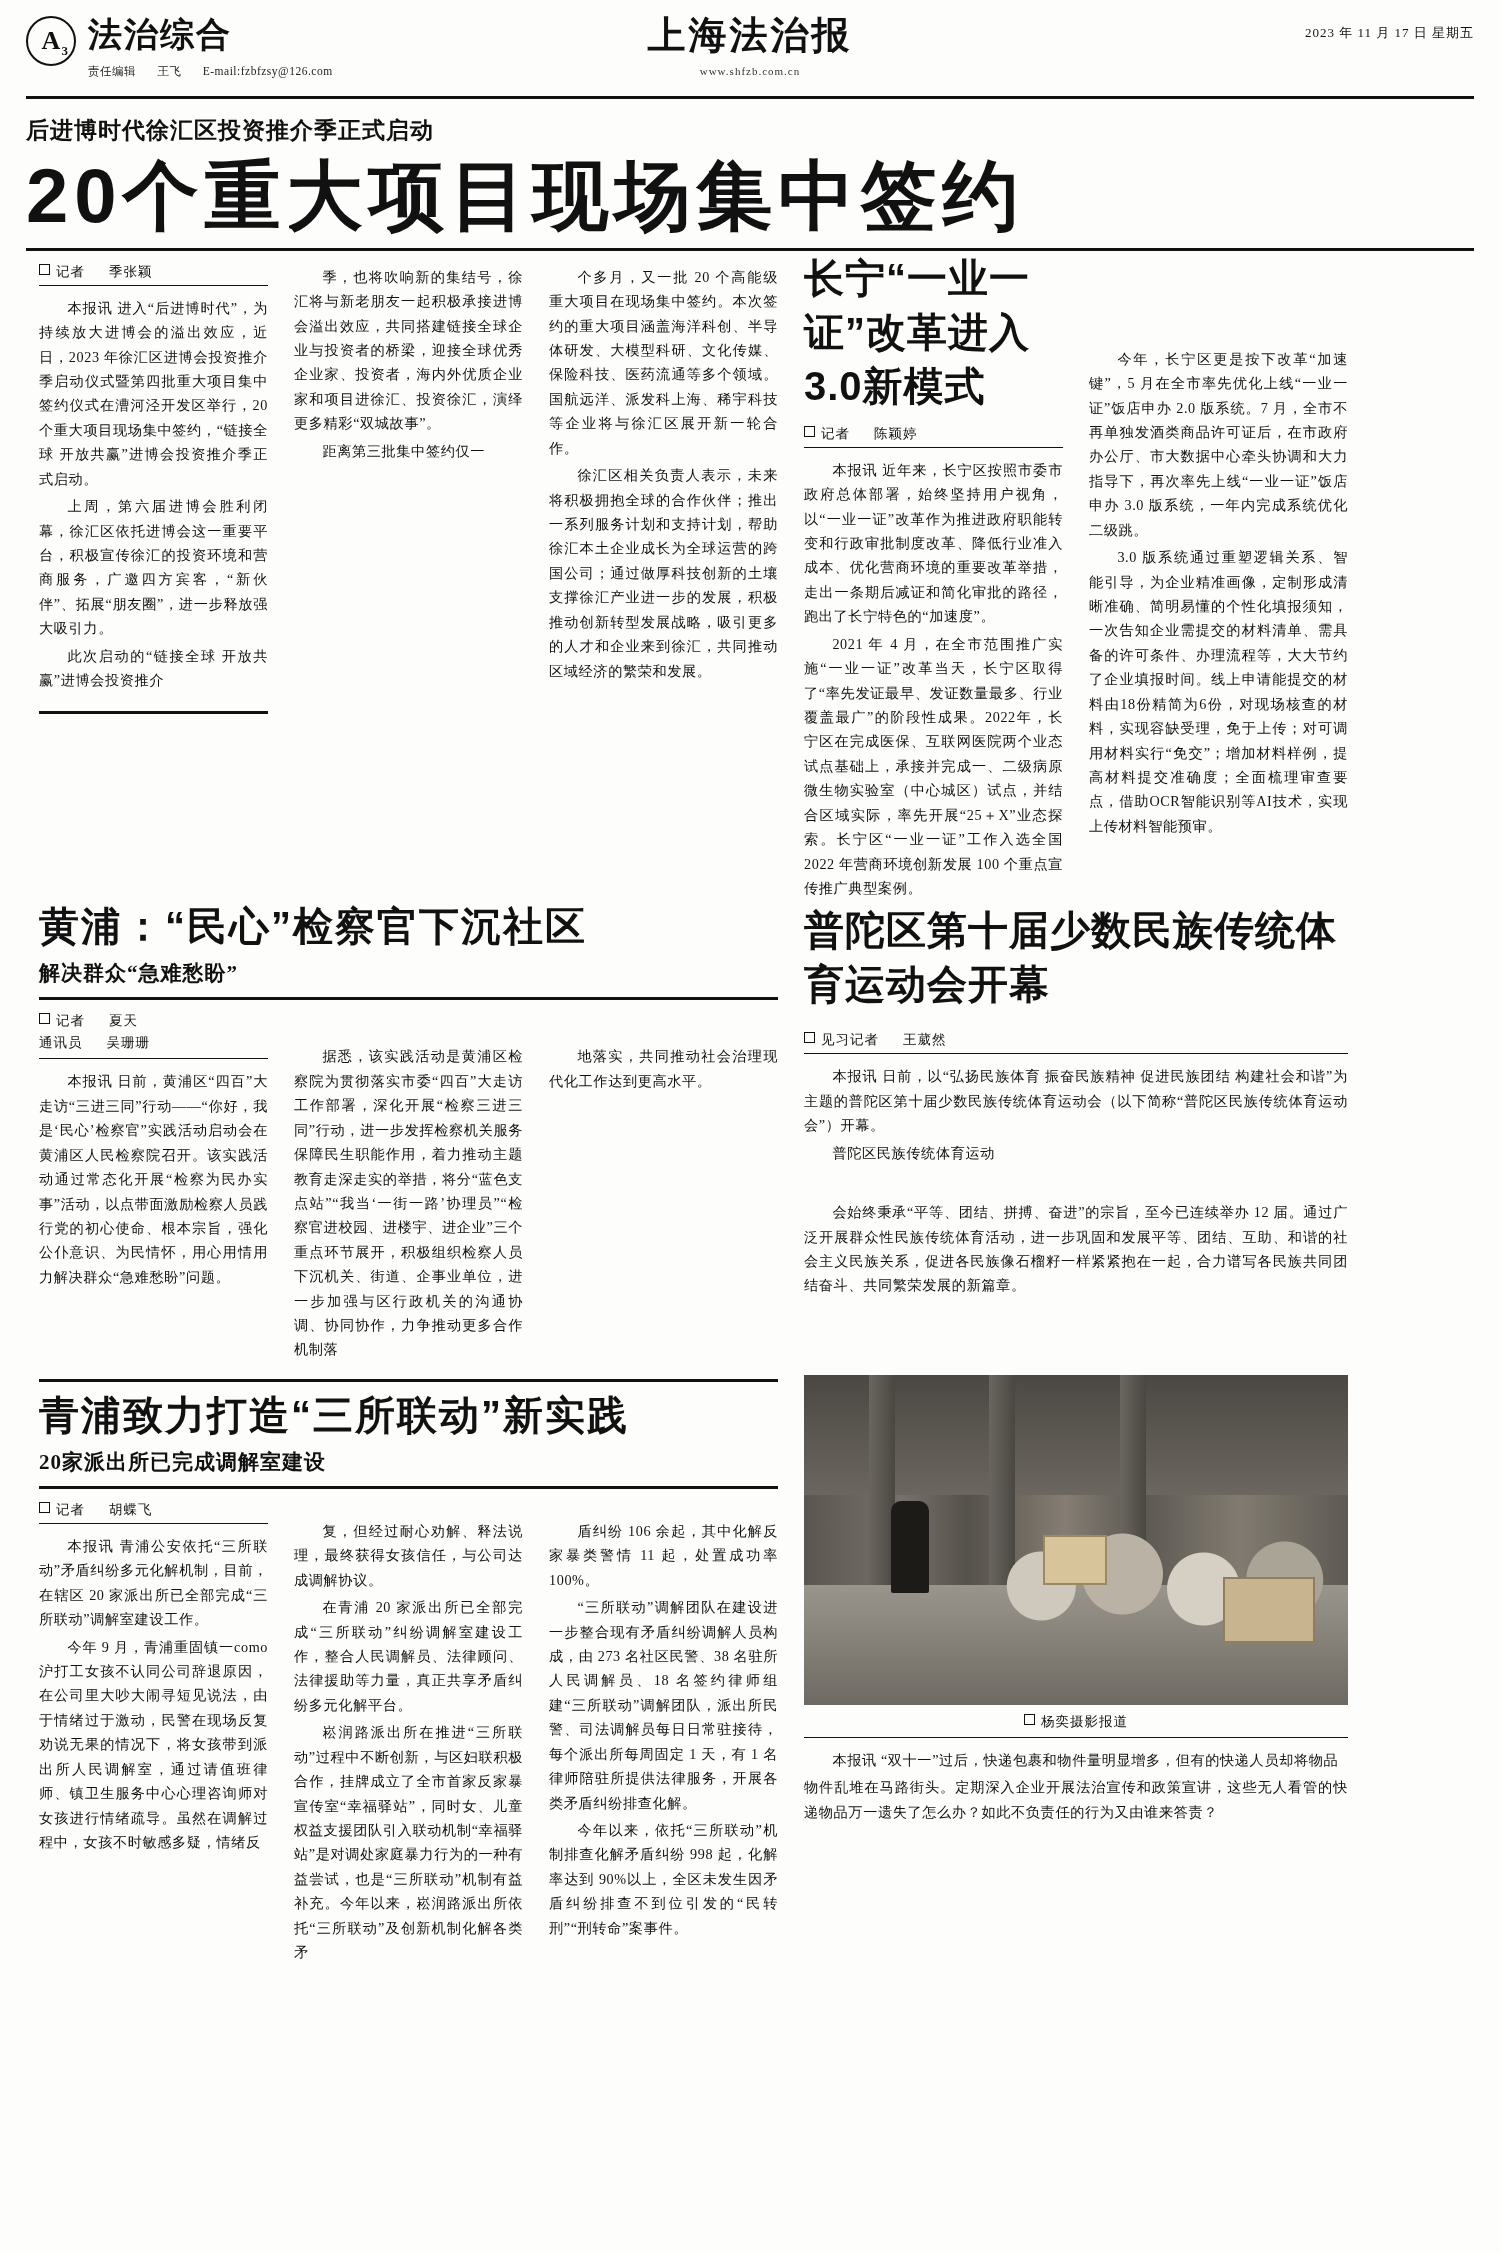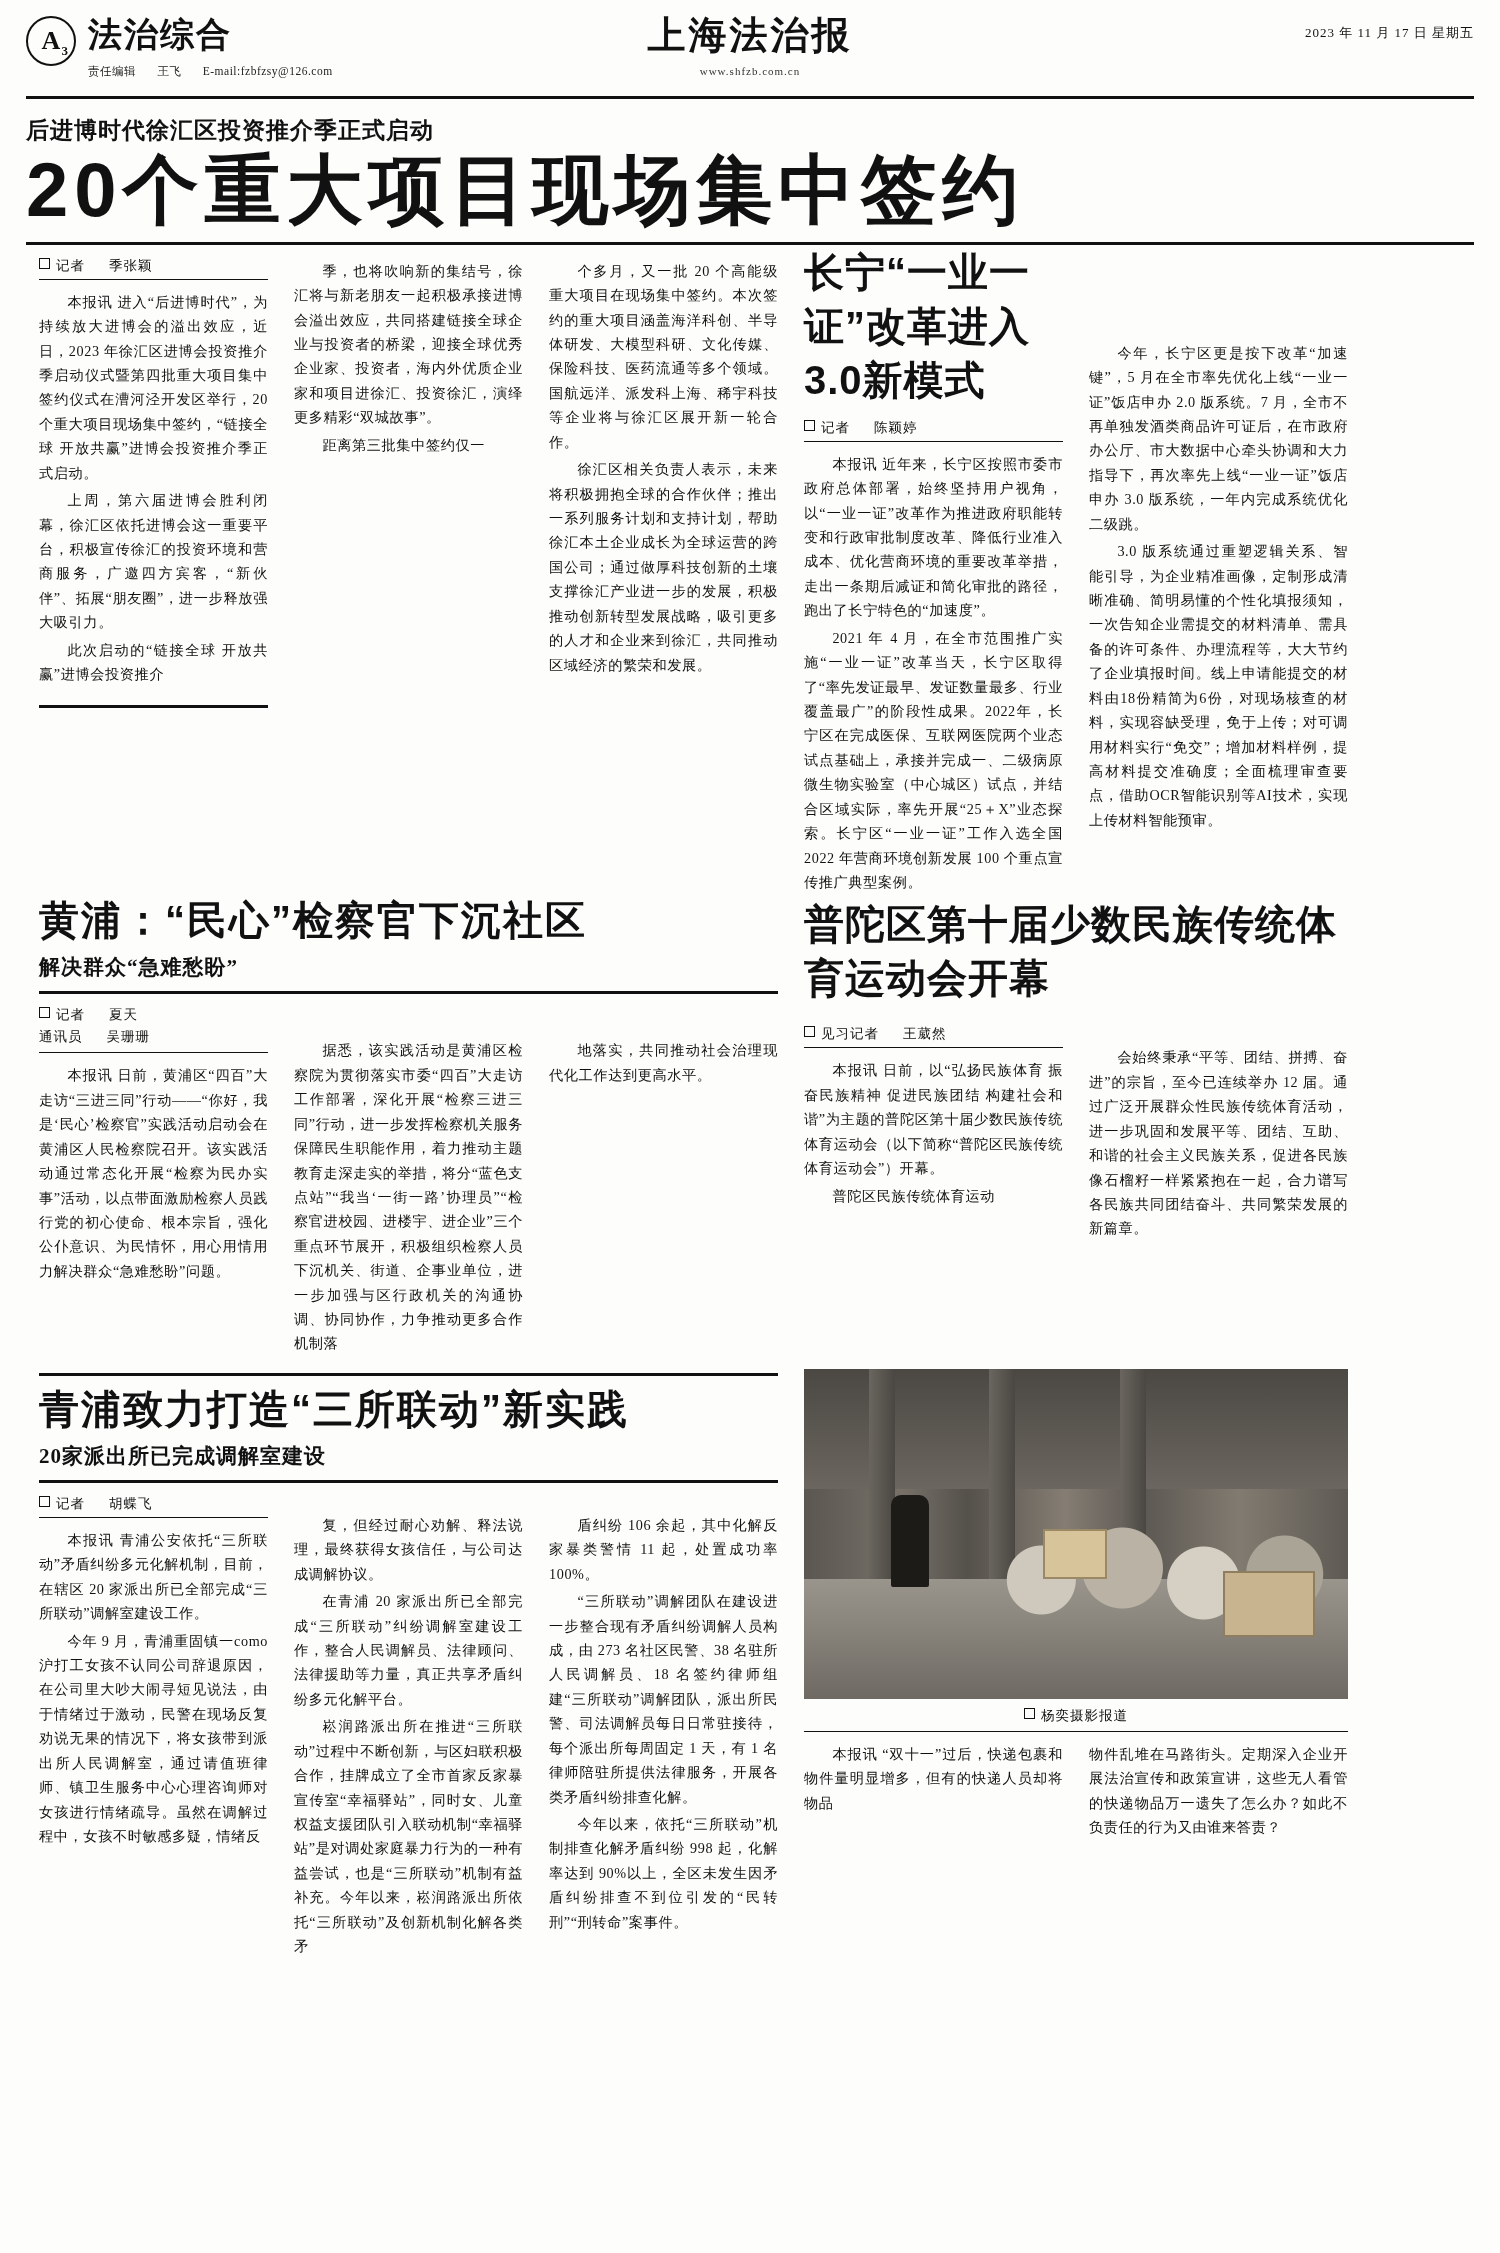--- a/index.html
+++ b/index.html
@@ -32,21 +32,21 @@
     font-family:"Liberation Serif",serif;
   }
   .mh-center .url{font-size:11px;letter-spacing:1px;margin-top:4px;color:#333;}
   .mh-right{position:absolute;right:0;top:14px;font-size:13px;letter-spacing:1px;}
 
   
   .lead{margin:16px 26px 0 26px;}
   .lead .kicker{font-size:23px;font-weight:bold;letter-spacing:1px;}
   .lead .maintitle{
     font-size:76px;font-weight:bold;letter-spacing:6px;line-height:1.05;
-    margin-top:4px;
+    margin-top:10px;
     font-family:"Liberation Sans","DejaVu Sans",sans-serif;
   }
   .lead .rule{border-bottom:3px solid #111;margin-top:12px;}
 
   
   .cols{display:flex;margin:0 26px;gap:0;}
   .colA{width:255px;}
   .colB{width:255px;}
   .colC{width:255px;}
   .colD{width:285px;}
@@ -106,21 +106,21 @@
     font-size:27px;font-weight:bold;color:#fff;letter-spacing:1px;
     text-shadow:0 0 6px rgba(0,0,0,.9),1px 1px 2px #000;
     font-family:"Liberation Sans","DejaVu Sans",sans-serif;
   }
   .caption-byline{font-size:13.5px;letter-spacing:1px;margin-top:8px;text-align:center;}
   .caption-byline .box{display:inline-block;width:9px;height:9px;border:1px solid #111;margin-right:6px;vertical-align:1px;}
   .caption-rule{border-bottom:1px solid #111;margin:6px 0 10px 0;}
 
   .spacer8{height:8px;}
   .spacer14{height:14px;}
-  .two-sub{display:flex;gap:0;}
+  .two-sub{display:flex;gap:0;flex-direction:column;}
   .sub{flex:1;padding:0 13px;box-sizing:border-box;}
 </style>
 </head>
 <body>
 
 <div class="page">
 
   <div class="masthead">
     <div class="mh-left">
       <div class="mh-badge">

